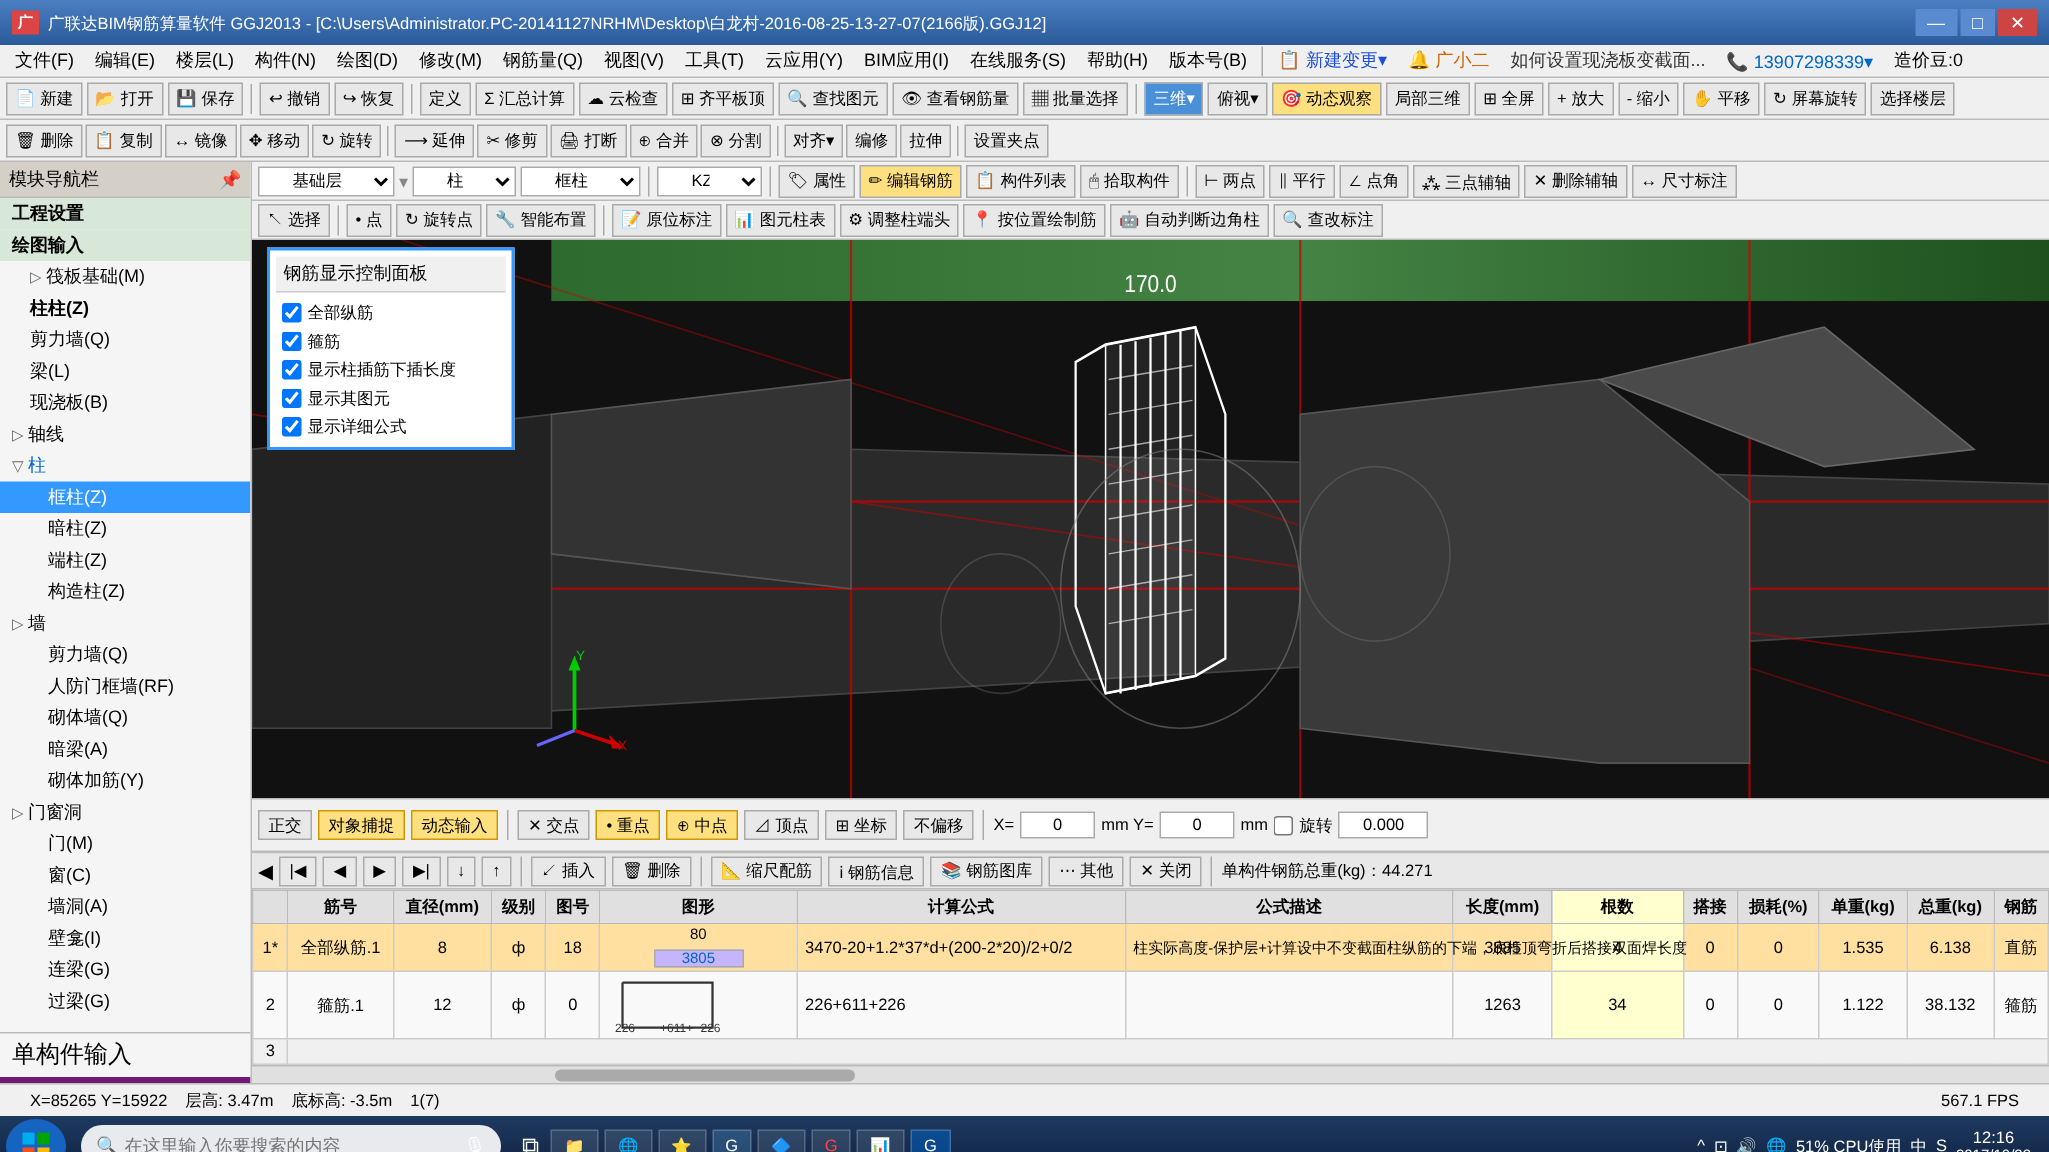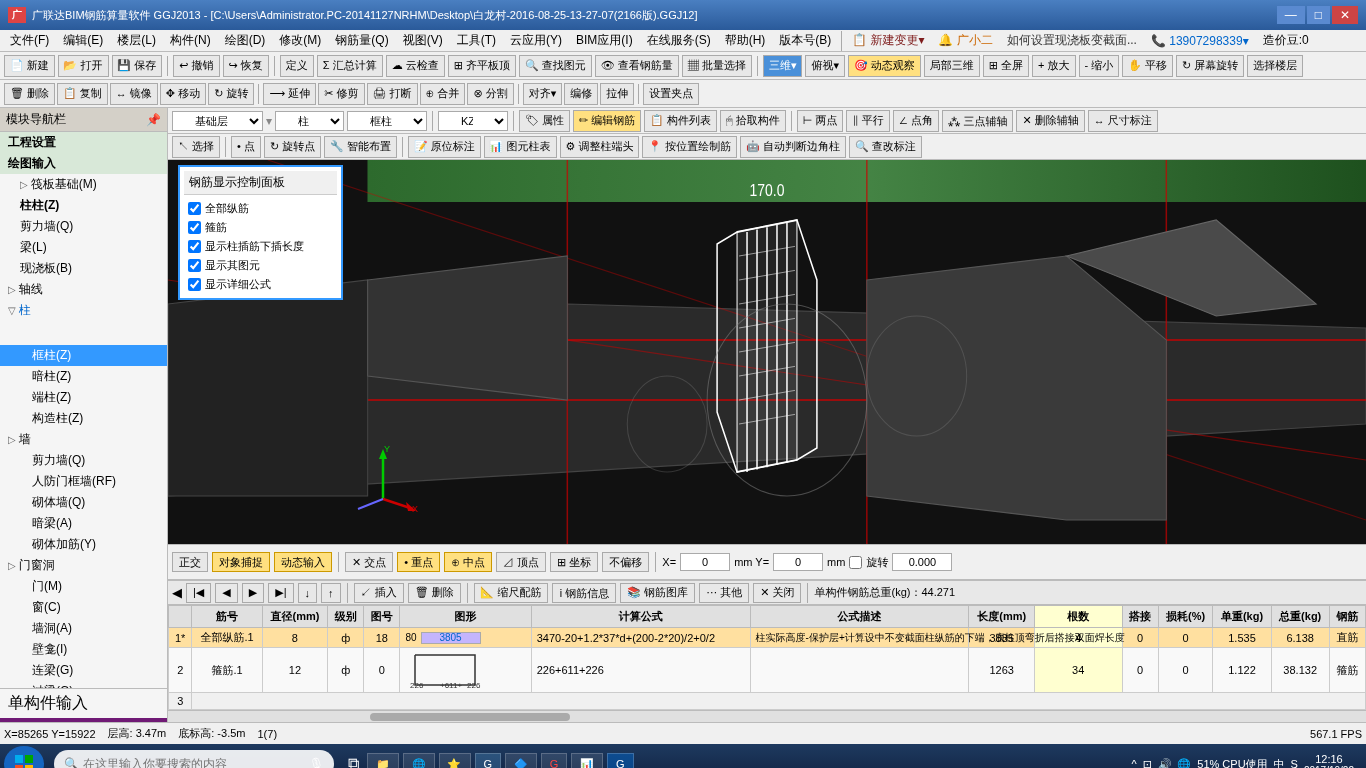--- a/index.html
+++ b/index.html
@@ -20,21 +20,21 @@
     .tb-select { height: 20px; font-size: 11px; border: 1px solid #aaa; background: white; padding: 0 18px; }
 
     
     #main-layout { display: flex; height: calc(768px - 30px - 22px - 28px - 28px - 24px - 22px); }
 
     
     #sidebar { width: 168px; background: #f5f5f5; border-right: 1px solid #bbb; display: flex; flex-direction: column; overflow: hidden; }
     #sidebar-header { background: #d4d0c8; border-bottom: 1px solid #bbb; padding: 3px 6px; font-size: 12px; display: flex; align-items: center; justify-content: space-between; }
     #sidebar-content { flex: 1; overflow-y: auto; }
     .tree-item { padding: 2px 4px 2px 8px; cursor: pointer; display: flex; align-items: center; gap: 3px; font-size: 12px; white-space: nowrap; }
-    .tree-item.selected { background: #3399ff; color: white; margin-top: 24px; }
+    .tree-item.selected { background: #3399ff; color: white; }
     .tree-item.indent1 { padding-left: 20px; }
     .tree-item.indent2 { padding-left: 32px; }
     .tree-arrow { font-size: 10px; color: #666; }
     .sidebar-footer { border-top: 1px solid #bbb; }
     .sidebar-footer-item { padding: 4px 8px; cursor: pointer; font-size: 16px; border-bottom: 4px solid #701a75; }
 
     
     #viewport-area { flex: 1; display: flex; flex-direction: column; background: #1a1a1a; position: relative; overflow: hidden; }
 
     
@@ -62,21 +62,21 @@
     #rebar-table-wrapper { overflow: auto; max-height: 180px; }
     table { width: 100%; border-collapse: collapse; font-size: 11px; }
     table th { background: #e0e0e0; border: 1px solid #bbb; padding: 3px 5px; text-align: center; white-space: nowrap; position: sticky; top: 0; }
     table td { border: 1px solid #ccc; padding: 2px 5px; text-align: center; white-space: nowrap; }
     tr:nth-child(even) { background: #f9f9f9; }
     tr.selected-row td { background: #ffe0a0; }
     .td-formula { text-align: left; max-width: 120px; overflow: hidden; }
     .td-desc { text-align: left; font-size: 10px; max-width: 200px; }
 
     
-    #statusbar { height: 22px; background: #f0f0f0; border-top: 1px solid #bbb; display: flex; align-items: center; padding: 0 4px; gap: 12px; font-size: 11px; }
+    #statusbar { height: 22px; background: #f0f0f0; border-top: 1px solid #bbb; display: flex; align-items: center; padding: 0 20px; gap: 12px; font-size: 11px; }
 
     
     #taskbar { height: 40px; background: linear-gradient(to bottom, #1e3a5f, #0f2040); display: flex; align-items: center; padding: 0 4px; gap: 4px; color: white; }
     #start-btn { width: 40px; height: 36px; background: #1565c0; border-radius: 50%; display: flex; align-items: center; justify-content: center; cursor: pointer; }
     .taskbar-item { padding: 4px 8px; background: rgba(255,255,255,0.1); border: 1px solid rgba(255,255,255,0.2); cursor: pointer; font-size: 11px; white-space: nowrap; max-width: 150px; overflow: hidden; text-overflow: ellipsis; color: white; }
     #taskbar-tray { margin-left: auto; display: flex; align-items: center; gap: 6px; font-size: 11px; color: white; padding-right: 8px; }
     #search-box { flex: 1; max-width: 280px; height: 28px; background: rgba(255,255,255,0.9); border-radius: 14px; display: flex; align-items: center; padding: 0 10px; gap: 4px; margin: 0 6px; }
     #search-box input { border: none; background: transparent; font-size: 12px; width: 100%; outline: none; }
 
     
@@ -111,21 +111,21 @@
   <span class="menu-item">修改(M)</span>
   <span class="menu-item">钢筋量(Q)</span>
   <span class="menu-item">视图(V)</span>
   <span class="menu-item">工具(T)</span>
   <span class="menu-item">云应用(Y)</span>
   <span class="menu-item">BIM应用(I)</span>
   <span class="menu-item">在线服务(S)</span>
   <span class="menu-item">帮助(H)</span>
   <span class="menu-item">版本号(B)</span>
   <div class="tb-sep"></div>
-  <span class="menu-item" style="color:#7f1d1d;">📋 新建变更▾</span>
+  <span class="menu-item" style="color:#1d4ed8;">📋 新建变更▾</span>
   <span class="menu-item" style="color:#cc6600;">🔔 广小二</span>
   <span class="menu-item" style="color:#333;">如何设置现浇板变截面...</span>
   <span class="menu-item" style="color:#0066cc;">📞 13907298339▾</span>
   <span class="menu-item">造价豆:0</span>
 </div>
 
 <div id="toolbar1">
   <button class="tb-btn">📄 新建</button>
   <button class="tb-btn">📂 打开</button>
   <button class="tb-btn">💾 保存</button>
@@ -428,21 +428,21 @@
             </tr>
           </thead>
           <tbody>
             <tr class="selected-row">
               <td>1*</td>
               <td>全部纵筋.1</td>
               <td>8</td>
               <td>ф</td>
               <td>18</td>
               <td style="min-width:120px;">
-                <div style="display:flex;align-items:center;gap:4px;">
+                <div style="display:flex;align-items:center;gap:4px;flex-direction:column;">
                   <span style="font-size:10px;">80</span>
                   <div style="width:60px;height:12px;border:1px solid #aaa;background:#c4b5fd;display:flex;align-items:center;justify-content:center;font-size:10px;color:#0066cc;">3805</div>
                 </div>
               </td>
               <td class="td-formula">3470-20+1.2*37*d+(200-2*20)/2+0/2</td>
               <td class="td-desc">柱实际高度-保护层+计算设中不变截面柱纵筋的下端，底柱顶弯折后搭接双面焊长度</td>
               <td>3885</td>
               <td style="background:#ffffd0;">4</td>
               <td>0</td>
               <td>0</td>

